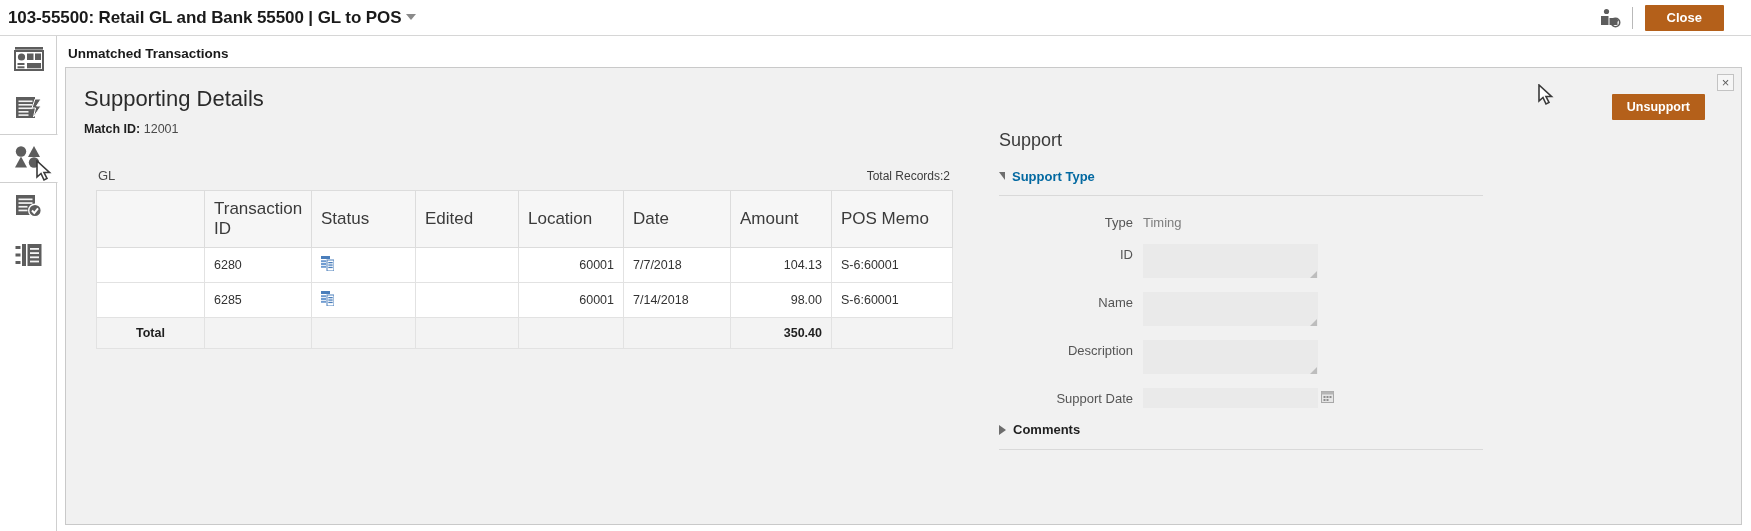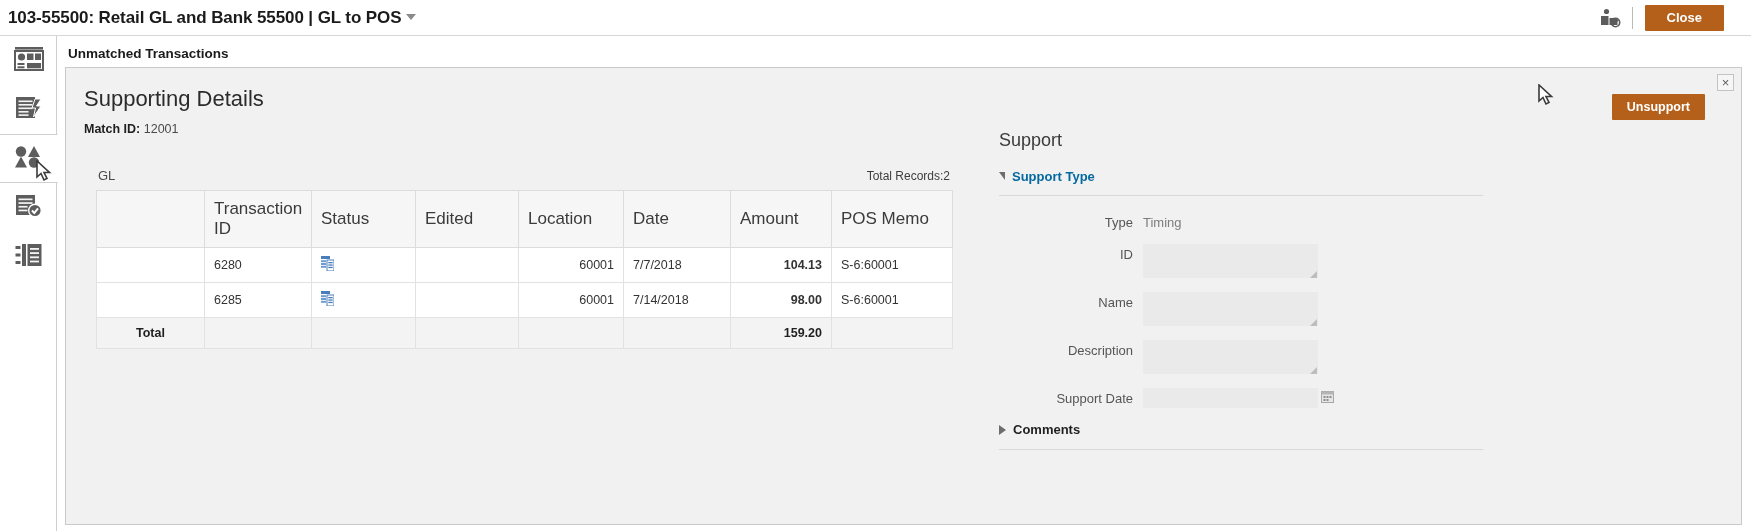--- a/index.html
+++ b/index.html
@@ -189,21 +189,21 @@
   }
   .num { text-align: right; }
   .ctr { text-align: center; }
 
   .c0 { width: 108px; }
   .c1 { width: 107px; }
   .c2 { width: 104px; }
   .c3 { width: 103px; }
   .c4 { width: 105px; }
   .c5 { width: 107px; }
-  .c6 { width: 101px; font-weight: bold; }
+  .c6 { width: 101px; }
   .c7 { width: 121px; }
 
   .status-ico { display: inline-block; width: 13px; height: 15px; }
 
   
   .sup-col {
     position: absolute;
     left: 877px; top: 62px;
     width: 490px;
   }
@@ -470,21 +470,21 @@
             <td class="c6 num">98.00</td>
             <td class="c7">S-6:60001</td>
           </tr>
           <tr class="total">
             <td class="c0 ctr">Total</td>
             <td class="c1"></td>
             <td class="c2"></td>
             <td class="c3"></td>
             <td class="c4"></td>
             <td class="c5"></td>
-            <td class="c6 num">159.20</td>
+            <td class="c6 num">350.40</td>
             <td class="c7"></td>
           </tr>
         </tbody>
       </table>
     </div>
 
     <div class="sup-col">
       <div class="sup-title">Support</div>
 
       <div class="acc-head">

